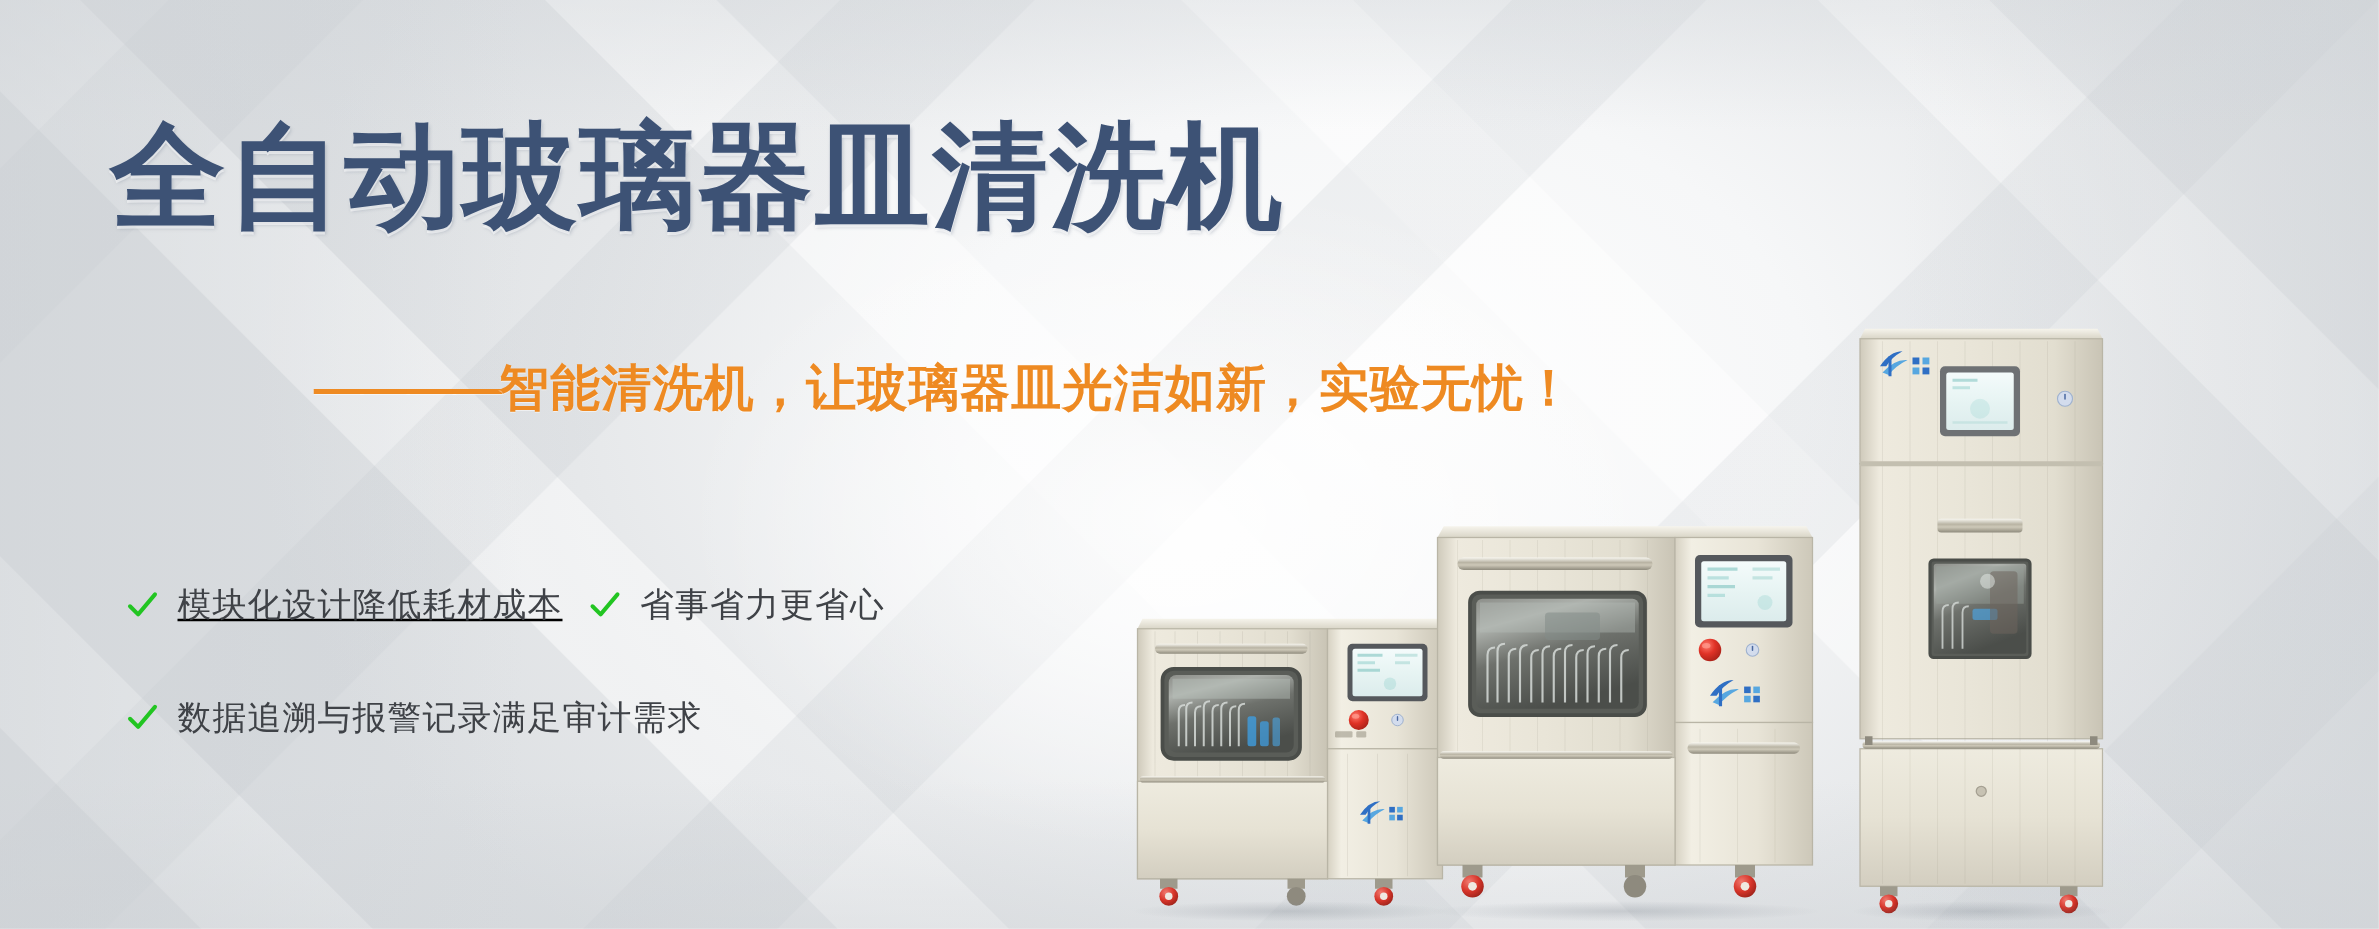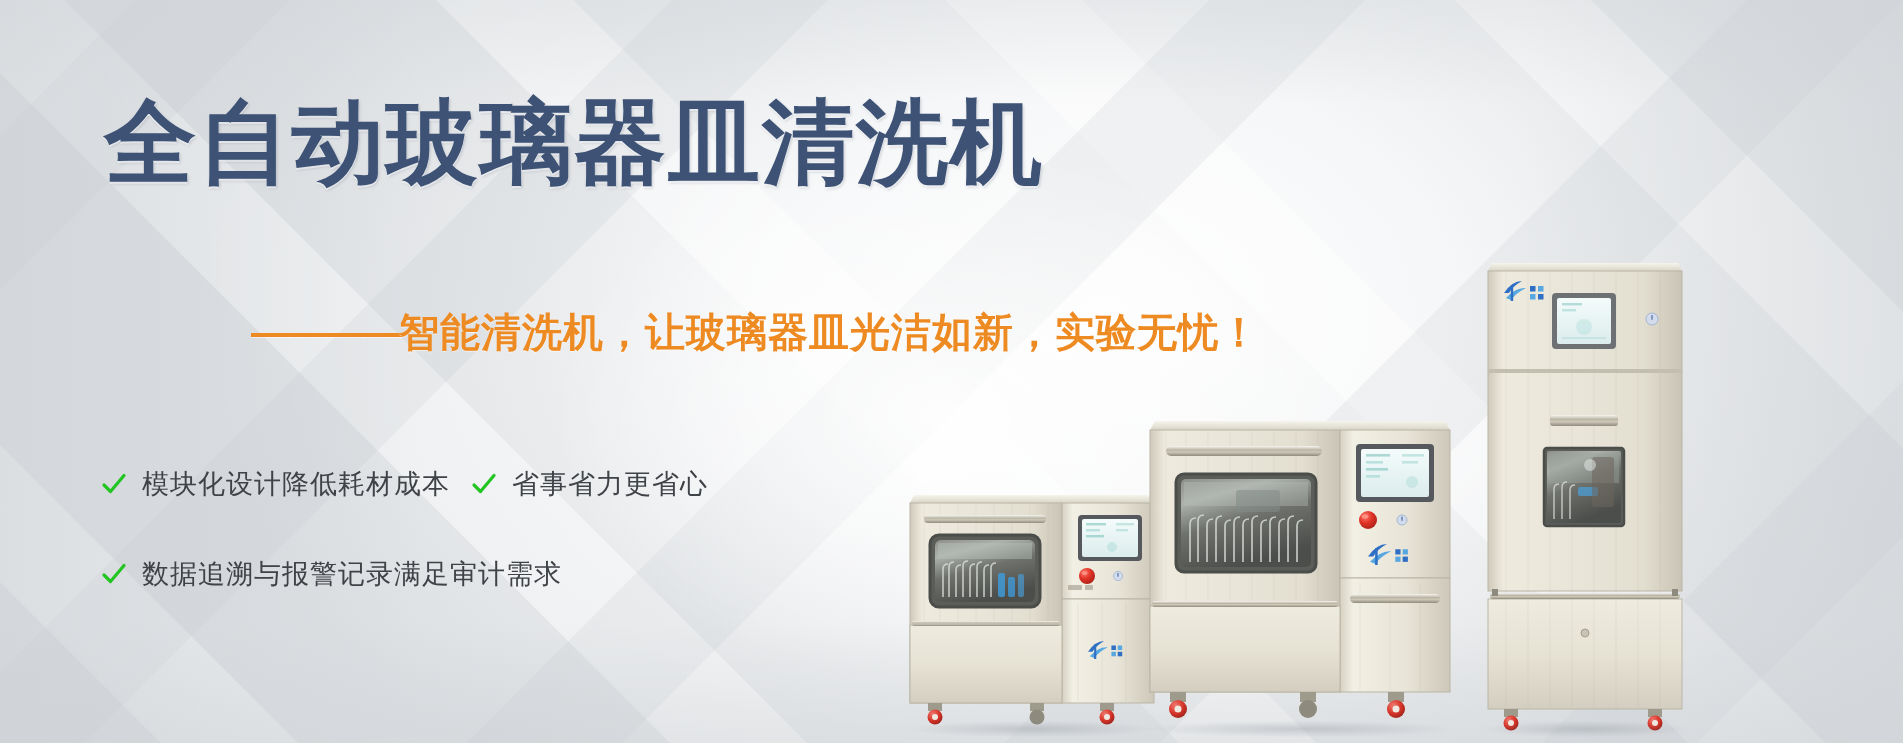--- a/index.html
+++ b/index.html
@@ -51,40 +51,40 @@
   }
   .bg-glow{
     position:absolute;left:28%;top:18%;width:820px;height:560px;pointer-events:none;
     background:radial-gradient(ellipse at center, rgba(255,255,255,.85) 0%, rgba(255,255,255,0) 68%);
   }
 
   
   .copy{position:absolute;left:0;top:0;width:1100px;height:743px;}
 
   .headline{
-    position:absolute;left:104px;top:96px;
+    position:absolute;left:88px;top:96px;
     font-size:92px;line-height:1;font-weight:700;letter-spacing:2px;
     color:#3d5275;
     text-shadow:0 2px 0 rgba(255,255,255,.55), 1px 2px 3px rgba(80,95,120,.28);
     white-space:nowrap;
   }
 
   .subhead{
-    position:absolute;left:251px;top:312px;
+    position:absolute;left:251px;top:291px;
     font-size:40px;line-height:1;font-weight:700;letter-spacing:1px;
     color:#ee8a22;
     text-shadow:0 1px 0 rgba(255,255,255,.5);
     white-space:nowrap;
   }
   .subhead .lead{letter-spacing:-3px;}
 
   .features{position:absolute;left:100px;top:470px;width:950px;}
   .frow{display:flex;align-items:flex-start;height:64px;}
   .fcell{display:flex;align-items:center;}
-  .fcell.c1{width:370px;}
+  .fcell.c1{width:370px;text-decoration:underline;}
   .fcell.c2{width:560px;}
   .tick{
     width:28px;height:28px;flex:none;margin-right:14px;display:block;
   }
   .ftext{
     font-size:27px;line-height:1;color:#3f4247;letter-spacing:1px;white-space:nowrap;
   }
 
   
   .machines{position:absolute;left:880px;top:0;width:1023px;height:743px;}

